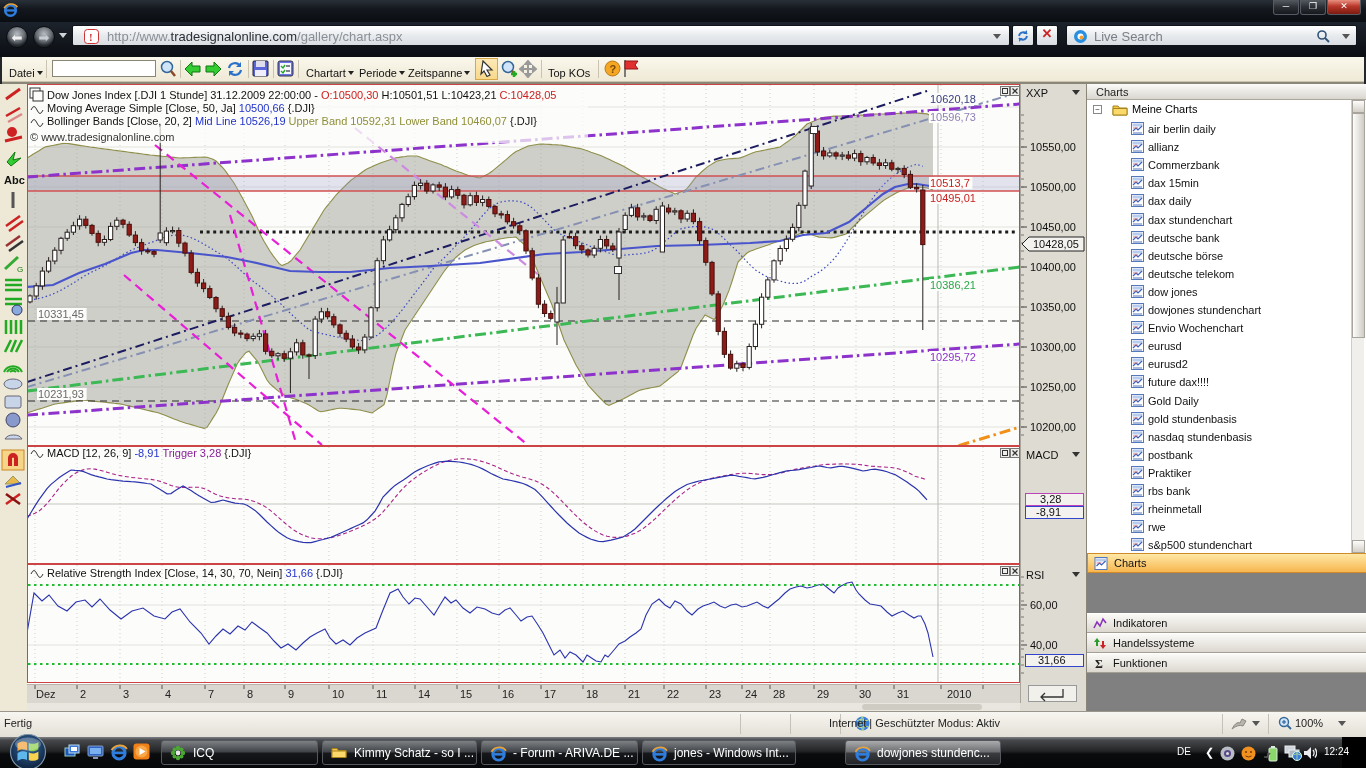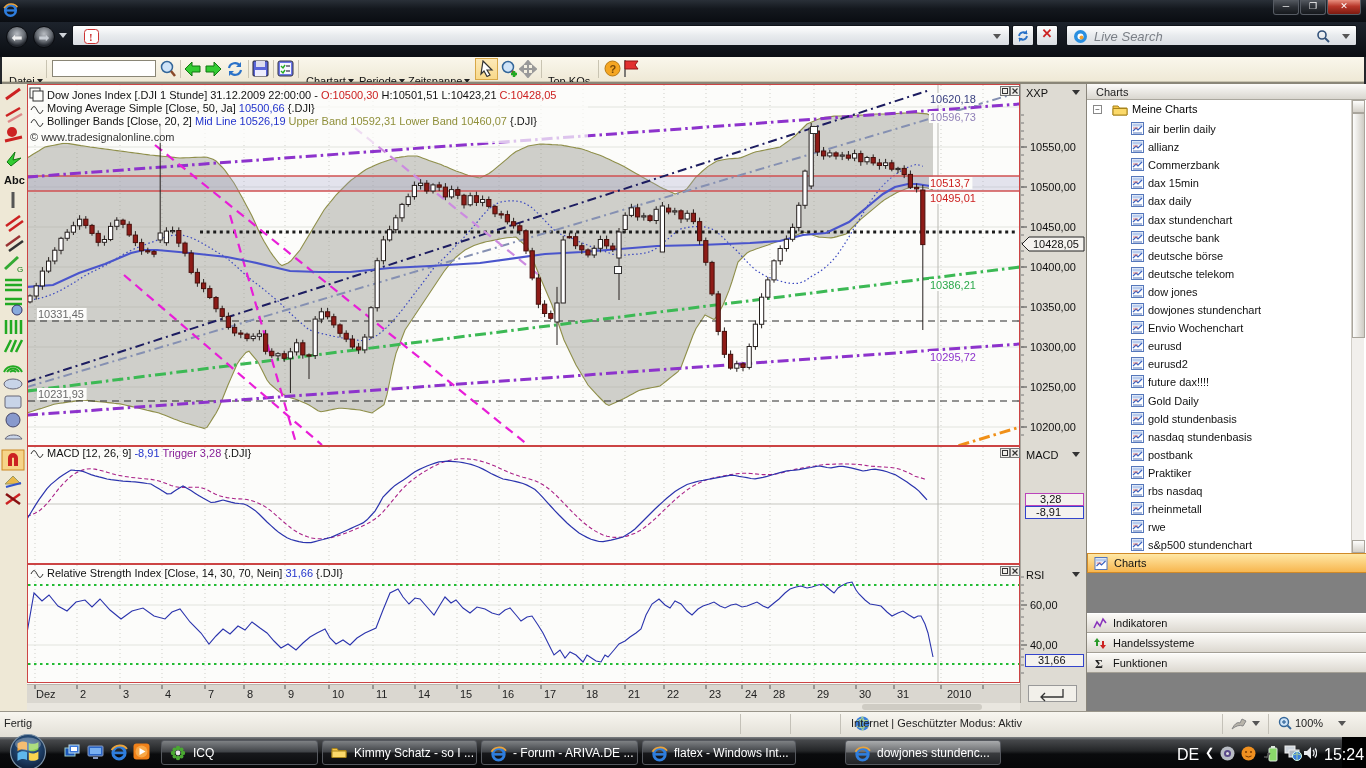--- a/index.html
+++ b/index.html
@@ -9,21 +9,21 @@
 #title .txt {position:absolute;left:22px;top:4px;color:#fff;font-size:12px;white-space:nowrap}
 
 .winb {position:absolute;top:0;height:15px;border:1px solid #565b63;border-top:none;background:linear-gradient(180deg,#555a61,#2c3036 50%,#16191d);border-radius:0 0 3px 3px;color:#fff;font-size:9px;text-align:center;line-height:13px}
 
 #addr {left:0;top:22px;width:1366px;height:35px;background:linear-gradient(180deg,#1d232c,#10141a 70%,#0b0e13)}
 .circ {position:absolute;top:4px;width:22px;height:22px;border-radius:50%;background:radial-gradient(circle at 50% 35%,#b8bcc2,#6a6f76 45%,#23272e 70%);border:1px solid #0a0c10;color:#eee;text-align:center;line-height:21px;font-size:13px}
 .field {position:absolute;top:3px;height:21px;background:linear-gradient(180deg,#ffffff,#e8ebee 50%,#d9dde2);border:1px solid #10141a;border-radius:2px}
 
 #tbar {left:0;top:57px;width:1366px;height:25px;background:linear-gradient(180deg,#faf7ec,#efe9d6);border-bottom:1px solid #c9c4b0;font-size:11px;color:#111}
 .tsep {position:absolute;top:3px;width:1px;height:18px;background:#c9c4b2}
-.tlab {position:absolute;top:18px;white-space:nowrap}
+.tlab {position:absolute;top:10px;white-space:nowrap}
 .caret {display:inline-block;width:0;height:0;border-left:3.5px solid transparent;border-right:3.5px solid transparent;border-top:4px solid #222;vertical-align:2px;margin-left:2px}
 
 #lstrip {left:0;top:84px;width:48px;height:627px;background:#eee8d6;border-right:1px solid #cfc9b4}
 #tstrip {left:0;top:82px;width:1366px;height:2px;background:#8a8678}
 #chart {left:27px;top:84px;width:1059px;height:627px}
 
 #sbar {left:1086px;top:84px;width:280px;height:627px;background:#808080;border-left:1px solid #89857b}
 #sbhead {position:absolute;left:0;top:0;width:280px;height:16px;background:linear-gradient(180deg,#fcfbf9,#d9d6cf);border-bottom:1px solid #aaa79e;font-size:11px;color:#222;padding:2px 0 0 9px}
 #tree {position:absolute;left:0;top:16px;width:280px;height:453px;background:#fff;overflow:hidden}
 .ti {position:absolute;left:44px;height:18px;font-size:11px;color:#111;white-space:nowrap}
@@ -32,21 +32,21 @@
 .sbtn.act {background:linear-gradient(180deg,#ffe8a6,#f7b64f);border:1px solid #d08a28}
 .sic {position:absolute;left:6px;top:3px}
 
 #status {left:0;top:711px;width:1366px;height:26px;background:linear-gradient(180deg,#f8f6f0,#e2dfd6);border-top:1px solid #9a968b;font-size:11px;color:#222}
 
 #task {left:0;top:737px;width:1342px;height:31px;background:linear-gradient(180deg,#7e8184 0%,#46484b 10%,#232527 45%,#0a0b0d 55%,#060708 100%)}
 .tbtn {position:absolute;top:3px;height:25px;border:1px solid #55585e;border-radius:3px;background:linear-gradient(180deg,#7e8184,#3f4246 48%,#17181b 52%,#0c0d0f);color:#fff;font-size:12px;white-space:nowrap}
 .tbtn.on {background:linear-gradient(180deg,#a9abad,#6b6d70 48%,#3a3c3f 52%,#222427)}
 .tbtn .lab {position:absolute;left:31px;top:5px}
 .tico {position:absolute;left:8px;top:4px}
-.trtxt {position:absolute;color:#fff;font-size:16px;top:9px}
+.trtxt {position:absolute;color:#fff;font-size:10px;top:9px}
 </style></head><body>
 <div id="page">
 
 <div class="abs" id="title">
  <svg class="abs" style="left:3px;top:2px" width="15" height="16" viewBox="0 0 16 17">
         <circle cx="8" cy="9" r="5.6" fill="none" stroke="#2f7ede" stroke-width="2.8"></circle>
         <rect x="2.6" y="7.8" width="11" height="2.4" fill="#2f7ede"></rect>
         <path d="M1.2 6.5 C4.5 0.8 12.5 0.8 15.2 5.6" fill="none" stroke="#e8a33d" stroke-width="1.8"></path>
       </svg>
  <div class="winb" style="left:1273px;width:26px">─</div>
@@ -56,37 +56,38 @@
 
 <div class="abs" id="addr">
  <div class="circ" style="left:6px">⬅</div>
  <div class="circ" style="left:33px;color:#c8cdd4">➡</div>
  <div style="position:absolute;left:59px;top:11px;width:0;height:0;border-left:4px solid transparent;border-right:4px solid transparent;border-top:5px solid #cfd3d8"></div>
  <div class="field" style="left:72px;width:938px">
    <svg style="position:absolute;left:11px;top:3px" width="15" height="15" viewBox="0 0 15 15">
           <rect x="0.5" y="0.5" width="14" height="14" rx="3" fill="#fff" stroke="#cc3333"></rect>
           <text x="5" y="11.5" font-size="11" font-weight="bold" fill="#cc3333" font-family="Liberation Serif">!</text>
         </svg>
+   <div style="position:absolute;left:34px;top:3px;font-size:13px;color:#8a8f96">http://www.<span style="color:#2b2f35;">tradesignalonline.com</span>/gallery/chart.aspx</div>
    <div style="position:absolute;right:8px;top:8px;width:0;height:0;border-left:4px solid transparent;border-right:4px solid transparent;border-top:5px solid #555"></div>
  </div>
  <div class="field" style="left:1012px;width:22px;text-align:center">
    <svg width="14" height="14" style="margin-top:3px" viewBox="0 0 14 14">
           <path d="M3 7 a4.5 4.5 0 0 1 8 -2 M11 7 a4.5 4.5 0 0 1 -8 2" fill="none" stroke="#2a72c8" stroke-width="1.8"></path>
           <path d="M11 1 v4 h-4 z" fill="#2a72c8"></path>
           <path d="M3 13 v-4 h4 z" fill="#2a72c8"></path>
         </svg>
  </div>
  <div class="field" style="left:1036px;width:22px;text-align:center;color:#cc2222;font-weight:bold;font-size:13px">✕</div>
  <div class="field" style="left:1066px;width:291px">
    <svg style="position:absolute;left:6px;top:3px" width="15" height="15" viewBox="0 0 15 15">
           <circle cx="7.5" cy="7.5" r="6.5" fill="#2a8fe0"></circle>
           <circle cx="7.5" cy="7.5" r="3" fill="#fff"></circle>
           <circle cx="8.5" cy="8.5" r="2" fill="#f0a030"></circle>
         </svg>
-   <div style="position:absolute;left:27px;top:3px;font-size:13px;font-style:italic;color:#7a7f86">Live Search</div>
+   <div style="position:absolute;left:27px;top:3px;font-size:13px;color:#7a7f86">Live Search</div>
    <svg style="position:absolute;right:26px;top:3px" width="14" height="14" viewBox="0 0 14 14">
           <circle cx="6" cy="6" r="4" fill="none" stroke="#33527a" stroke-width="1.6"></circle>
           <line x1="9" y1="9" x2="13" y2="13" stroke="#33527a" stroke-width="2"></line>
         </svg>
    <div style="position:absolute;right:6px;top:8px;width:0;height:0;border-left:4px solid transparent;border-right:4px solid transparent;border-top:5px solid #555"></div>
  </div>
 </div>
 
 <div class="abs" id="tbar">
  <span class="tlab" style="left:9px">Datei<span class="caret"></span></span>
@@ -1044,21 +1045,21 @@
           <span>Praktiker</span>
         </div>
         <div class="ti" style="top:382.0000000000001px">
           <svg width="13" height="13" viewBox="0 0 13 13" style="position:absolute;left:0;top:2">
             <rect x="0.5" y="0.5" width="12" height="12" fill="#fff" stroke="#5577bb"></rect>
             <rect x="1.5" y="1.5" width="10" height="3" fill="#b8ccee"></rect>
             <path d="M2 9 l3 -3 l2 2 l4 -4" stroke="#3b62c0" stroke-width="1.2" fill="none"></path>
             <line x1="2" y1="6" x2="7" y2="6" stroke="#cc5555" stroke-width="0.8"></line>
             <line x1="2" y1="11" x2="11" y2="11" stroke="#5577bb"></line>
           </svg>
-          <span>rbs nasdaq</span>
+          <span>rbs bank</span>
         </div>
         <div class="ti" style="top:400.10000000000014px">
           <svg width="13" height="13" viewBox="0 0 13 13" style="position:absolute;left:0;top:2">
             <rect x="0.5" y="0.5" width="12" height="12" fill="#fff" stroke="#5577bb"></rect>
             <rect x="1.5" y="1.5" width="10" height="3" fill="#b8ccee"></rect>
             <path d="M2 9 l3 -3 l2 2 l4 -4" stroke="#3b62c0" stroke-width="1.2" fill="none"></path>
             <line x1="2" y1="6" x2="7" y2="6" stroke="#cc5555" stroke-width="0.8"></line>
             <line x1="2" y1="11" x2="11" y2="11" stroke="#5577bb"></line>
           </svg>
           <span>rheinmetall</span>
@@ -1109,21 +1110,21 @@
 
 <div class="abs" id="status">
  <span style="position:absolute;left:4px;top:5px">Fertig</span>
  <span style="position:absolute;left:740px;top:2px;width:1px;height:20px;background:#c4c1b8"></span>
  <span style="position:absolute;left:790px;top:2px;width:1px;height:20px;background:#c4c1b8"></span>
  <span style="position:absolute;left:840px;top:2px;width:1px;height:20px;background:#c4c1b8"></span>
  <svg style="position:absolute;left:855px;top:4px" width="15" height="15" viewBox="0 0 15 15">
         <circle cx="7.5" cy="7.5" r="7" fill="#3a7edc"></circle>
         <path d="M2 5 q3 -2.5 6 -1 q3 1.5 5.5 0 M2 10 q3 2.5 6 1 q3 -1.5 5.5 0 M7.5 0.5 q-3.5 3.5 0 14 q3.5 -3.5 0 -14" stroke="#bde08a" stroke-width="1" fill="none"></path>
       </svg>
- <span style="position:absolute;left:851px;top:5px">Internet | Geschützter Modus: Aktiv</span>
+ <span style="position:absolute;left:829px;top:5px">Internet | Geschützter Modus: Aktiv</span>
  <span style="position:absolute;left:1222px;top:2px;width:1px;height:20px;background:#c4c1b8"></span>
  <svg style="position:absolute;left:1230px;top:5px" width="18" height="14" viewBox="0 0 18 14">
         <path d="M2 12 q4 -8 8 -6 l2 -4 l4 2 l-3 5 q-5 -2 -11 3" fill="#b8b4aa" stroke="#888"></path>
       </svg>
  <span style="position:absolute;left:1252px;top:9px;width:0;height:0;border-left:4px solid transparent;border-right:4px solid transparent;border-top:5px solid #555"></span>
  <span style="position:absolute;left:1268px;top:2px;width:1px;height:20px;background:#c4c1b8"></span>
  <svg style="position:absolute;left:1278px;top:4px" width="15" height="15" viewBox="0 0 15 15">
         <circle cx="6" cy="6" r="4.5" fill="#cfe4f8" stroke="#336699" stroke-width="1.4"></circle>
         <line x1="4" y1="6" x2="8" y2="6" stroke="#336699" stroke-width="1.2"></line>
         <line x1="6" y1="4" x2="6" y2="8" stroke="#336699" stroke-width="1.2"></line>
@@ -1200,21 +1201,21 @@
           <path d="M1.4 6.3 C4.6 1 12.4 1 15 5.4" fill="none" stroke="#e8a33d" stroke-width="1.7"></path>
         </svg>
   <span class="lab">- Forum - ARIVA.DE ...</span>
       </div>
  <div class="tbtn" style="left:642px;width:154px">
   <svg class="tico" width="17" height="17" viewBox="0 0 16 16">
           <circle cx="8" cy="8.8" r="5.4" fill="none" stroke="#2f7ede" stroke-width="2.7"></circle>
           <rect x="2.8" y="7.6" width="10.6" height="2.4" fill="#2f7ede"></rect>
           <path d="M1.4 6.3 C4.6 1 12.4 1 15 5.4" fill="none" stroke="#e8a33d" stroke-width="1.7"></path>
         </svg>
-  <span class="lab">flatex - Windows Int...</span>
+  <span class="lab">jones - Windows Int...</span>
       </div>
  <div class="tbtn on" style="left:845px;width:156px">
   <svg class="tico" width="17" height="17" viewBox="0 0 16 16">
           <circle cx="8" cy="8.8" r="5.4" fill="none" stroke="#2f7ede" stroke-width="2.7"></circle>
           <rect x="2.8" y="7.6" width="10.6" height="2.4" fill="#2f7ede"></rect>
           <path d="M1.4 6.3 C4.6 1 12.4 1 15 5.4" fill="none" stroke="#e8a33d" stroke-width="1.7"></path>
         </svg>
   <span class="lab">dowjones stundenc...</span>
       </div>
 
@@ -1239,15 +1240,15 @@
  <svg style="position:absolute;left:1284px;top:8px" width="18" height="16" viewBox="0 0 18 16">
         <rect x="1" y="1" width="10" height="7" fill="#cdd4dc" stroke="#eee"></rect>
         <rect x="5" y="5" width="10" height="7" fill="#aeb6c0" stroke="#eee"></rect>
         <circle cx="13" cy="11" r="4.5" fill="#3a7edc" stroke="#dfe"></circle>
         <path d="M9 10 q4 -2.5 8 0 M13 6.8 v8.5" stroke="#bde08a" stroke-width="0.8" fill="none"></path>
       </svg>
  <svg style="position:absolute;left:1303px;top:9px" width="14" height="14" viewBox="0 0 14 14">
         <path d="M1 5 h3 l4 -4 v12 l-4 -4 h-3 z" fill="#e8eaee"></path>
         <path d="M10 4 a5 5 0 0 1 0 6 M12 2.5 a7.5 7.5 0 0 1 0 9" stroke="#e8eaee" stroke-width="1.3" fill="none"></path>
       </svg>
- <span class="trtxt" style="left:1324px">15:24</span>
+ <span class="trtxt" style="left:1324px">12:24</span>
 </div>
 
 </div>
 </body></html>

